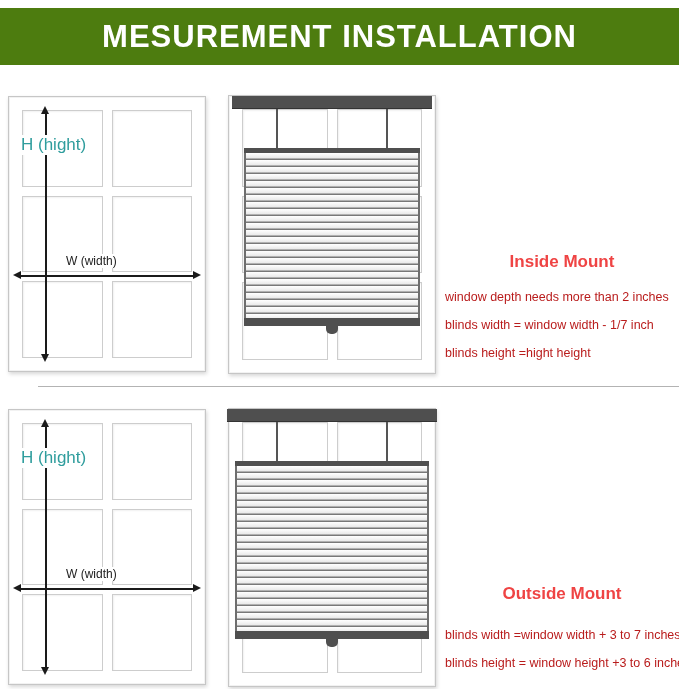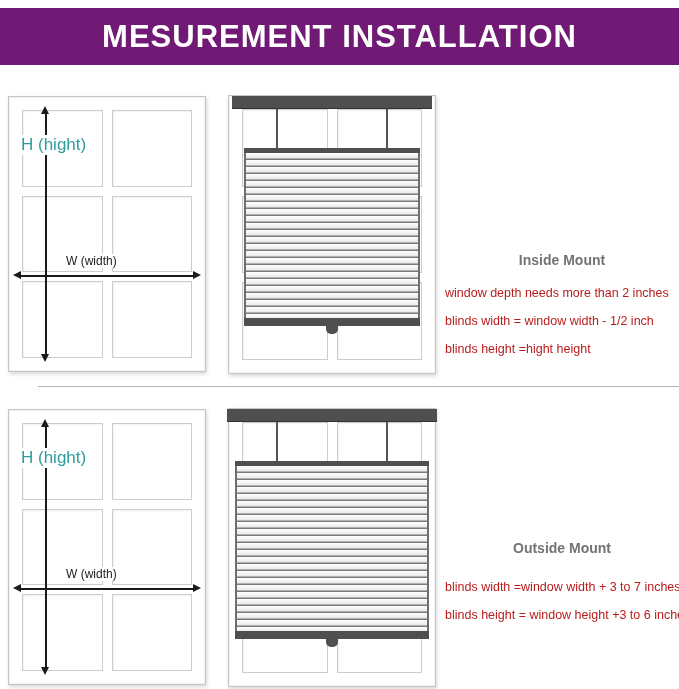--- a/index.html
+++ b/index.html
@@ -4,21 +4,21 @@
 <style>
   html,body { margin:0; padding:0; background:#fff; }
   .canvas {
     position:relative; width:679px; height:689px; background:#fff;
     font-family:"Liberation Sans", sans-serif; overflow:hidden;
   }
 
   
   .banner {
     position:absolute; top:8px; left:0; width:679px; height:57px;
-    background:#701a75; display:flex; align-items:center; justify-content:center;
+    background:#4d7c0f; display:flex; align-items:center; justify-content:center;
   }
   .banner-title {
     color:#ffffff; font-size:31px; font-weight:bold; letter-spacing:1px; margin:0;
   }
 
   
   .win {
     position:absolute; width:196px; height:274px; background:#fff;
     border:1px solid #c6c6c6;
     box-shadow:1px 2px 4px rgba(0,0,0,.16), inset 0 0 0 1px #f2f2f2;
@@ -101,23 +101,23 @@
     position:absolute; bottom:-8px; left:50%; transform:translateX(-50%);
     width:12px; height:9px; background:#4f4f4f; border-radius:0 0 5px 5px;
   }
 
   
   .divider { position:absolute; top:386px; left:38px; width:641px; height:1px; background:#b3b3b3; }
 
   
   .mount-info { position:absolute; width:234px; }
   .info1 { left:445px; top:252px; }
-  .info2 { left:445px; top:540px; }
+  .info2 { left:445px; top:584px; }
   .mount-title {
-    text-align:center; color:#737373; font-size:14px; font-weight:bold; margin:0 0 16px;
+    text-align:center; color:#ef4444; font-size:17px; font-weight:bold; margin:0 0 16px;
   }
   .info2 .mount-title { margin-bottom:22px; }
   .mount-line {
     font-size:12.5px; line-height:1.5; margin:0 0 9px; color:#b91c1c; white-space:nowrap;
   }
 </style>
 </head>
 <body>
 
 <div class="canvas">
@@ -166,21 +166,21 @@
       <div class="pleats"></div>
       <div class="bottomrail">
         <div class="handle"></div>
       </div>
     </div>
   </div>
 
   <div class="mount-info info1">
     <h2 class="mount-title">Inside Mount</h2>
     <p class="mount-line">window depth needs more than 2 inches</p>
-    <p class="mount-line">blinds width = window width - 1/2 inch</p>
+    <p class="mount-line">blinds width = window width - 1/7 inch</p>
     <p class="mount-line">blinds height =hight height</p>
   </div>
 
   <div class="divider"></div>
 
   <div class="win win2">
     <div class="panes">
       <div class="pane"></div>
       <div class="pane"></div>
       <div class="pane"></div>

